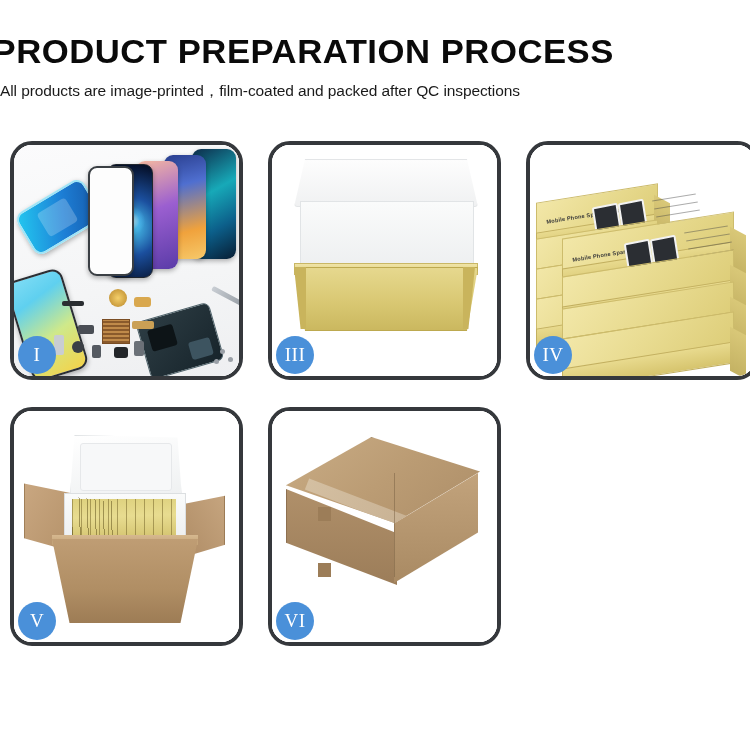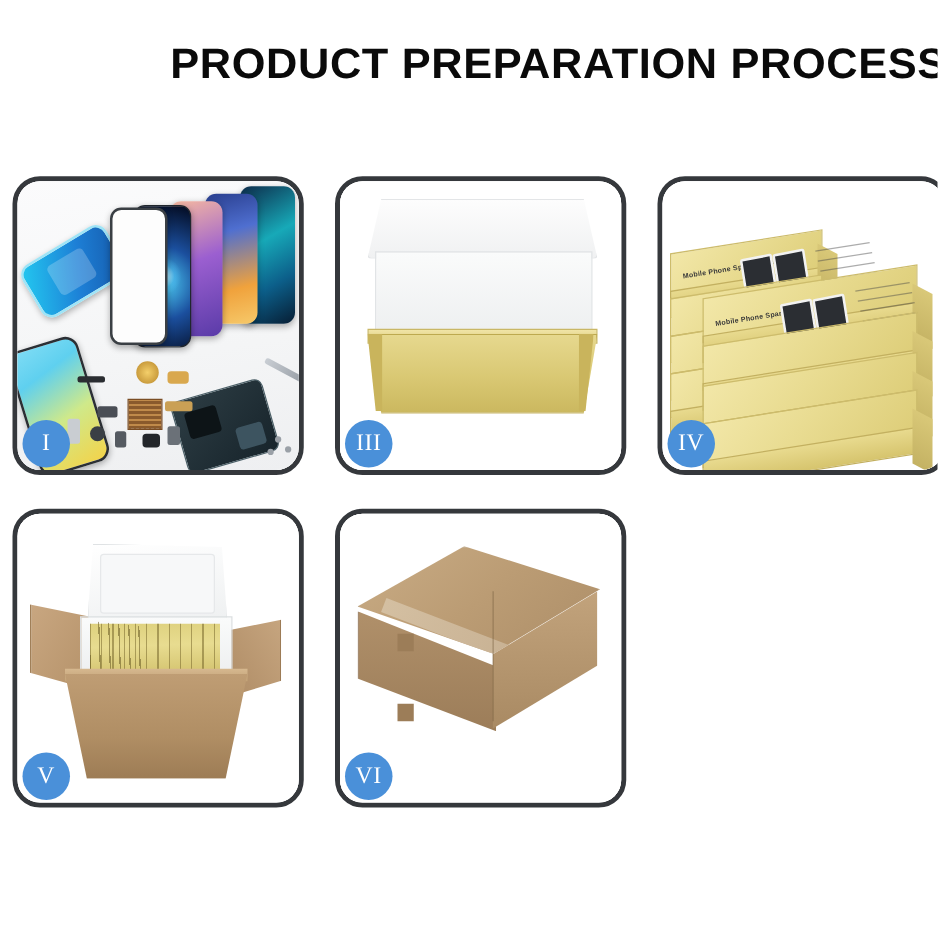--- a/index.html
+++ b/index.html
@@ -4,21 +4,21 @@
 <style>
   html,body{margin:0;padding:0;}
   body{
     width:750px;height:750px;
     background:#ffffff;
     font-family:"Liberation Sans", sans-serif;
     overflow:hidden;
     position:relative;
   }
   #header{
-    text-align:right;
+    text-align:left;
     padding-top:34px;
   }
   #page-title{
     font-size:34px;
     font-weight:bold;
     letter-spacing:0.5px;
     color:#0a0a0a;
     line-height:1.05;
     transform:scaleX(1.02);
     white-space:nowrap;
@@ -192,20 +192,21 @@
     clip-path:polygon(0 46%,100% 0,100% 54%,0 100%);}
   .c6-seam{position:absolute;left:122px;top:62px;width:1px;height:104px;background:rgba(120,96,66,.5);}
   .c6-notch1{position:absolute;left:46px;top:96px;width:13px;height:14px;background:#9c7d58;}
   .c6-notch2{position:absolute;left:46px;top:152px;width:13px;height:14px;background:#9c7d58;}
 </style>
 </head>
 <body>
 
 <div id="header">
   <div id="page-title">PRODUCT PREPARATION PROCESS</div>
+  <div id="page-subtitle">All products are image-printed，film-coated and packed after QC inspections</div>
 </div>
 
 <div id="grid">
 
   <div class="panel">
     <div class="panel-inner">
       <div class="p1-bg"></div>
       <div class="phone ph-a"></div>
       <div class="phone ph-f"></div>
       <div class="phone ph-e"></div>

